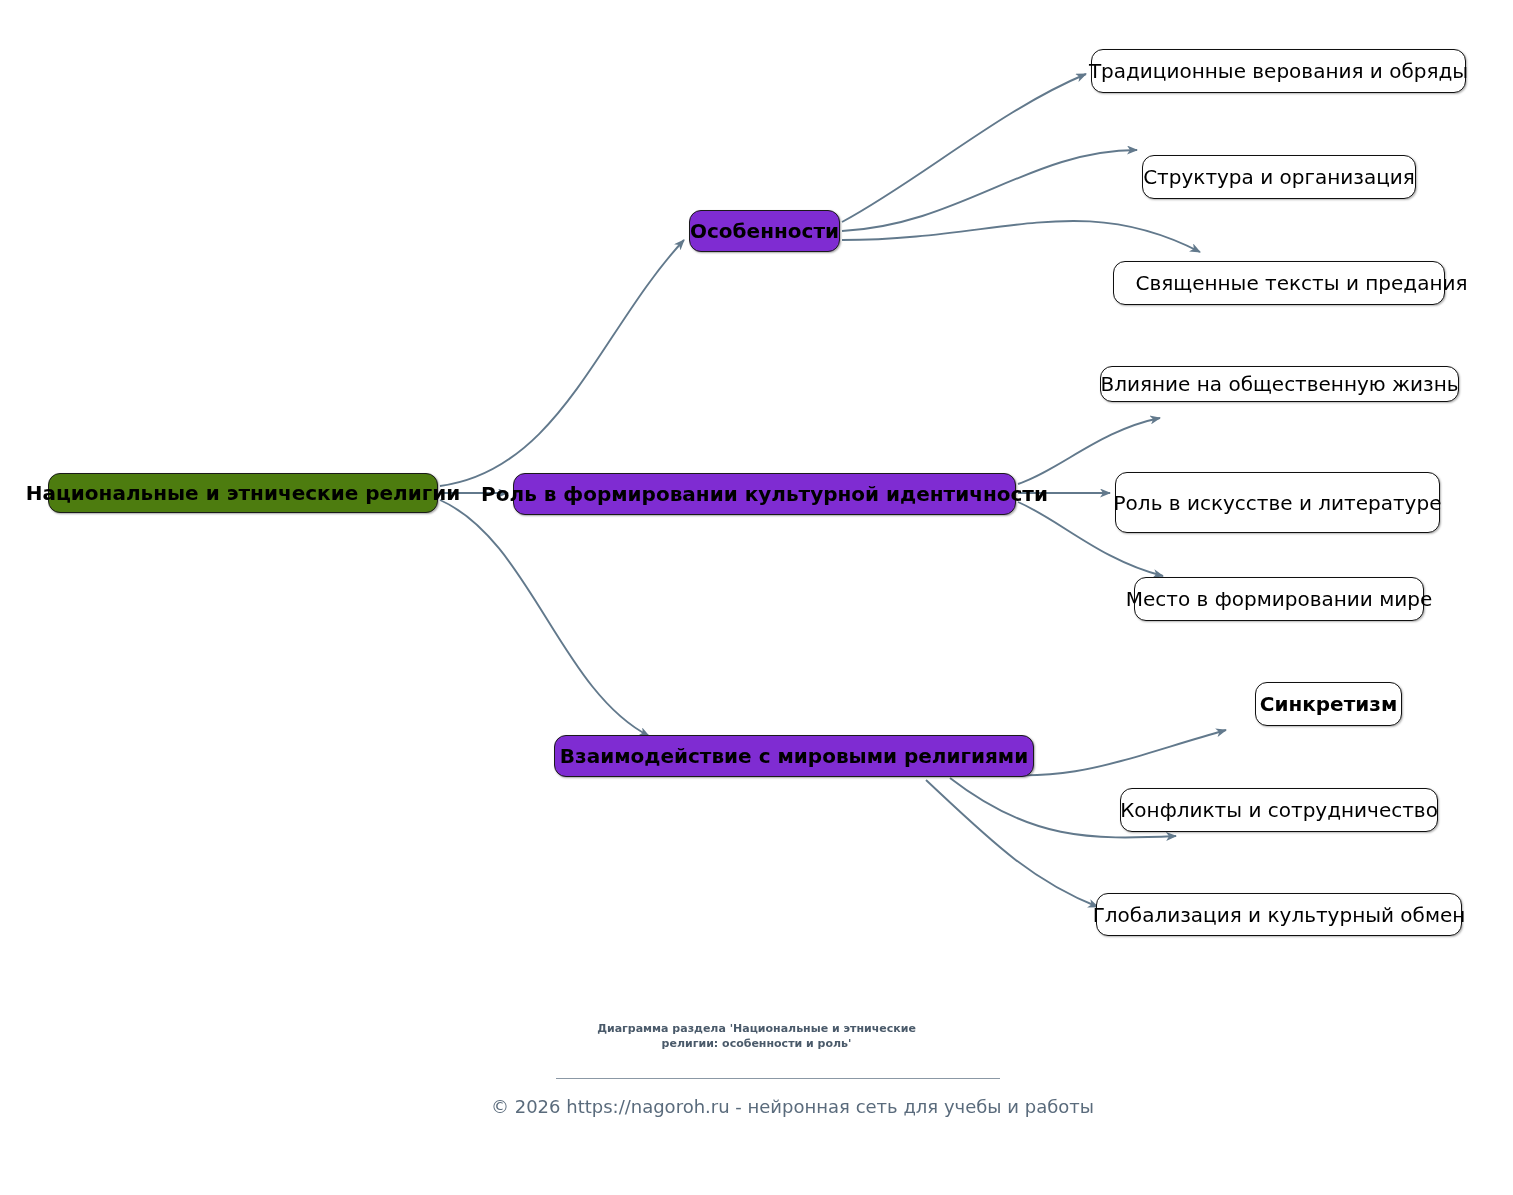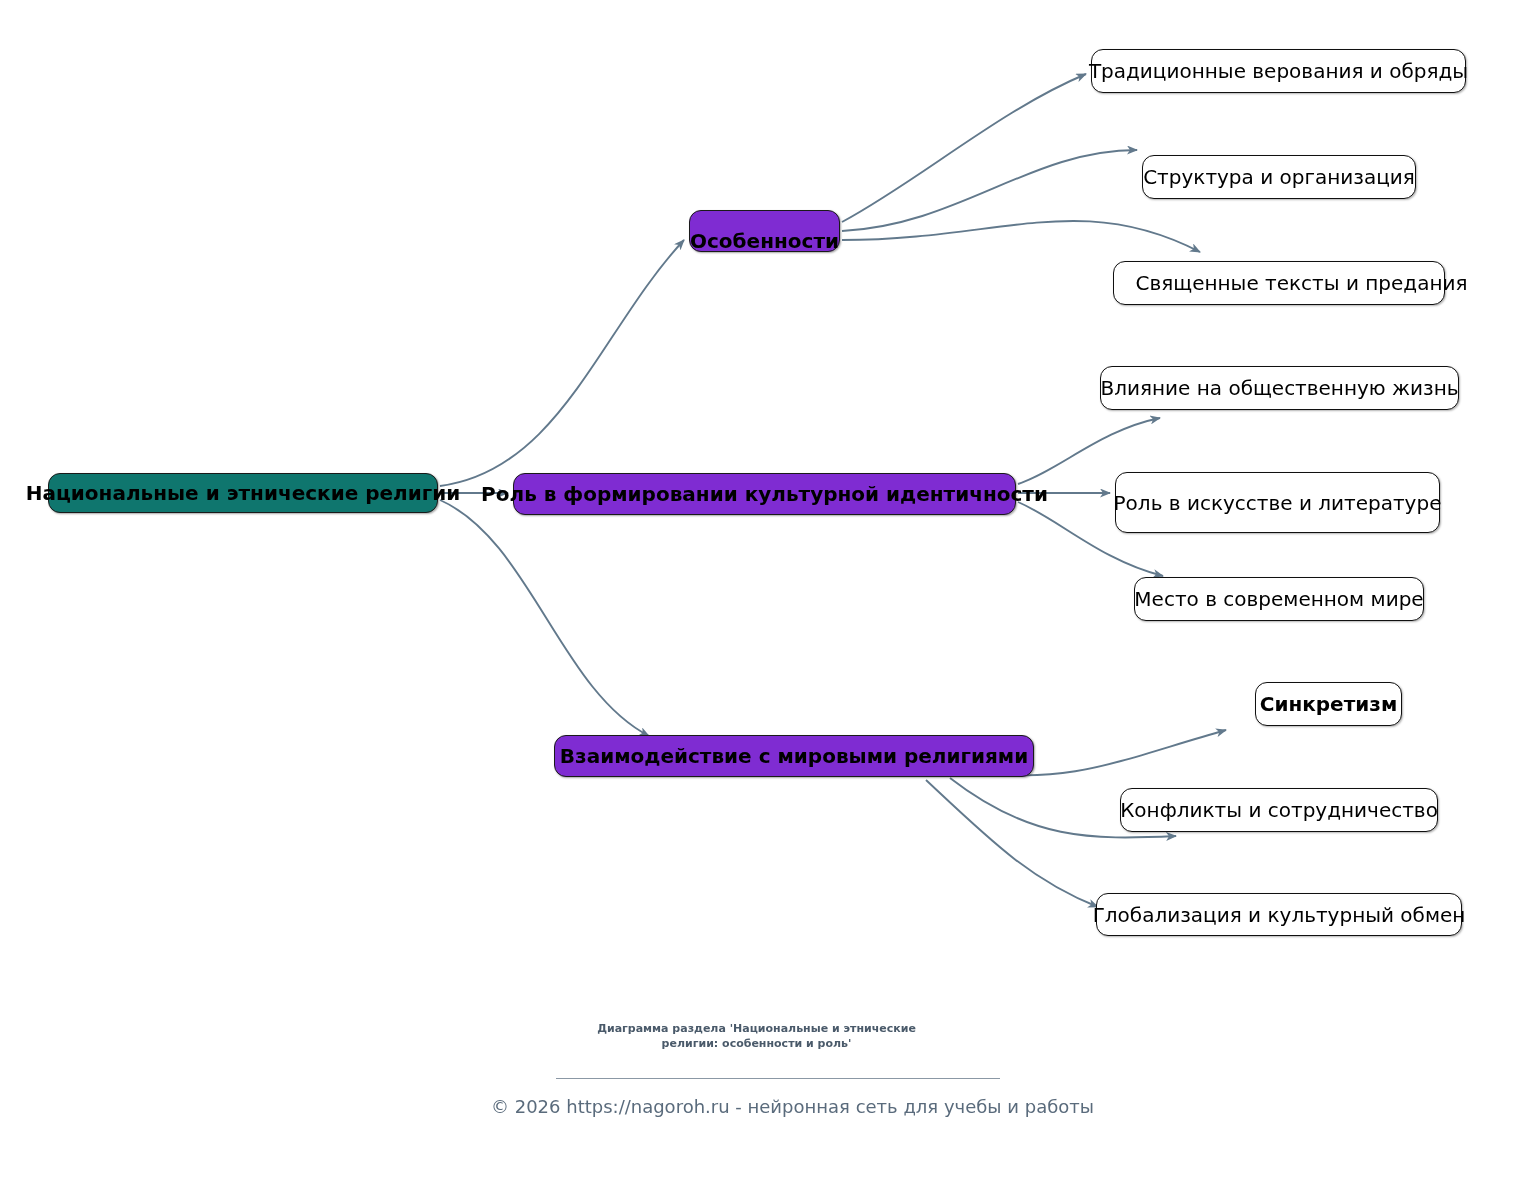--- a/index.html
+++ b/index.html
@@ -36,21 +36,21 @@
     justify-content: center;
     border-radius: 12px;
     white-space: nowrap;
     font-family: "DejaVu Sans", sans-serif;
     font-size: 20px;
     line-height: 1;
     color: #000000;
     letter-spacing: 0px;
   }
   .node-root {
-    background: #0f766e;
+    background: #4d7c0f;
     border: 1.6px solid #1a1a1a;
     box-shadow: 1px 1px 2px rgba(0,0,0,0.35);
     font-weight: bold;
   }
   .node-branch {
     background: #7f2cd2;
     border: 1.6px solid #1a1a1a;
     box-shadow: 1px 1px 2px rgba(0,0,0,0.35);
     font-weight: bold;
   }
@@ -116,46 +116,46 @@
       <path d="M 976,772 C 1070,785 1120,760 1226,730"></path>
       <path d="M 950,778 C 1030,840 1090,840 1176,836"></path>
       <path d="M 926,780 C 990,840 1030,880 1098,907"></path>
     </g>
   </svg>
 
   <div class="node node-root" style="left:48px; top:473px; width:390px; height:40px;">
     <span>Национальные и этнические религии</span>
   </div>
 
-  <div class="node node-branch" style="left:689px; top:210px; width:151px; height:42px;align-items:flex-end;">
+  <div class="node node-branch" style="left:689px; top:210px; width:151px; height:42px;">
     <span>Особенности</span>
   </div>
 
   <div class="node node-leaf" style="left:1091px; top:49px; width:375px; height:44px;">
     <span>Традиционные верования и обряды</span>
   </div>
   <div class="node node-leaf" style="left:1142px; top:155px; width:274px; height:44px;">
     <span>Структура и организация</span>
   </div>
   <div class="node node-leaf" style="left:1113px; top:261px; width:332px; height:44px;padding-left:45px;">
     <span>Священные тексты и предания</span>
   </div>
 
   <div class="node node-branch" style="left:513px; top:473px; width:503px; height:42px;">
     <span>Роль в формировании культурной идентичности</span>
   </div>
 
-  <div class="node node-leaf" style="left:1100px; top:366px; width:359px; height:44px;">
+  <div class="node node-leaf" style="left:1100px; top:366px; width:359px; height:36px;">
     <span>Влияние на общественную жизнь</span>
   </div>
   <div class="node node-leaf" style="left:1115px; top:472px; width:325px; height:61px;">
     <span>Роль в искусстве и литературе</span>
   </div>
   <div class="node node-leaf" style="left:1134px; top:577px; width:290px; height:44px;">
-    <span>Место в современном мире</span>
+    <span>Место в формировании мире</span>
   </div>
 
   <div class="node node-branch" style="left:554px; top:735px; width:480px; height:42px;">
     <span>Взаимодействие с мировыми религиями</span>
   </div>
 
   <div class="node node-leaf" style="left:1255px; top:682px; width:147px; height:44px;font-weight:bold;">
     <span>Синкретизм</span>
   </div>
   <div class="node node-leaf" style="left:1120px; top:788px; width:318px; height:44px;">

